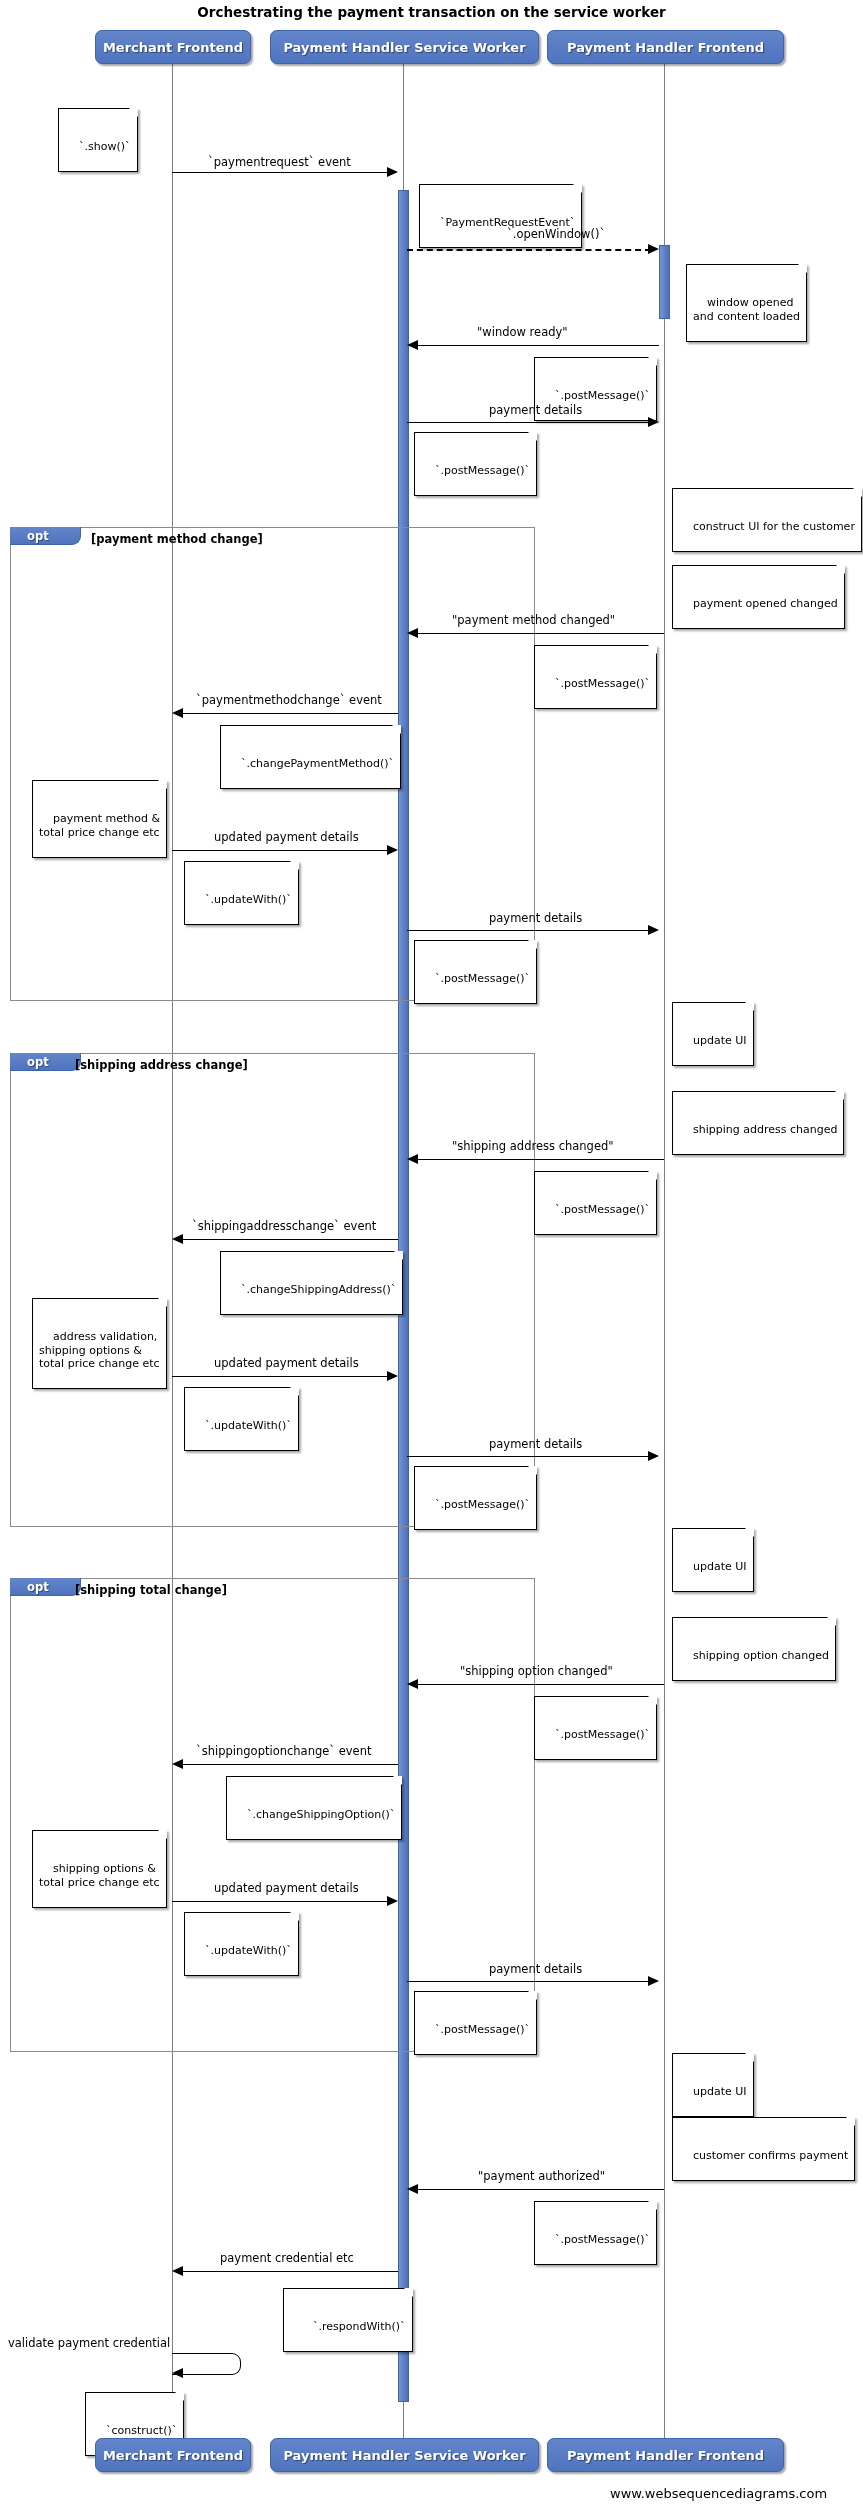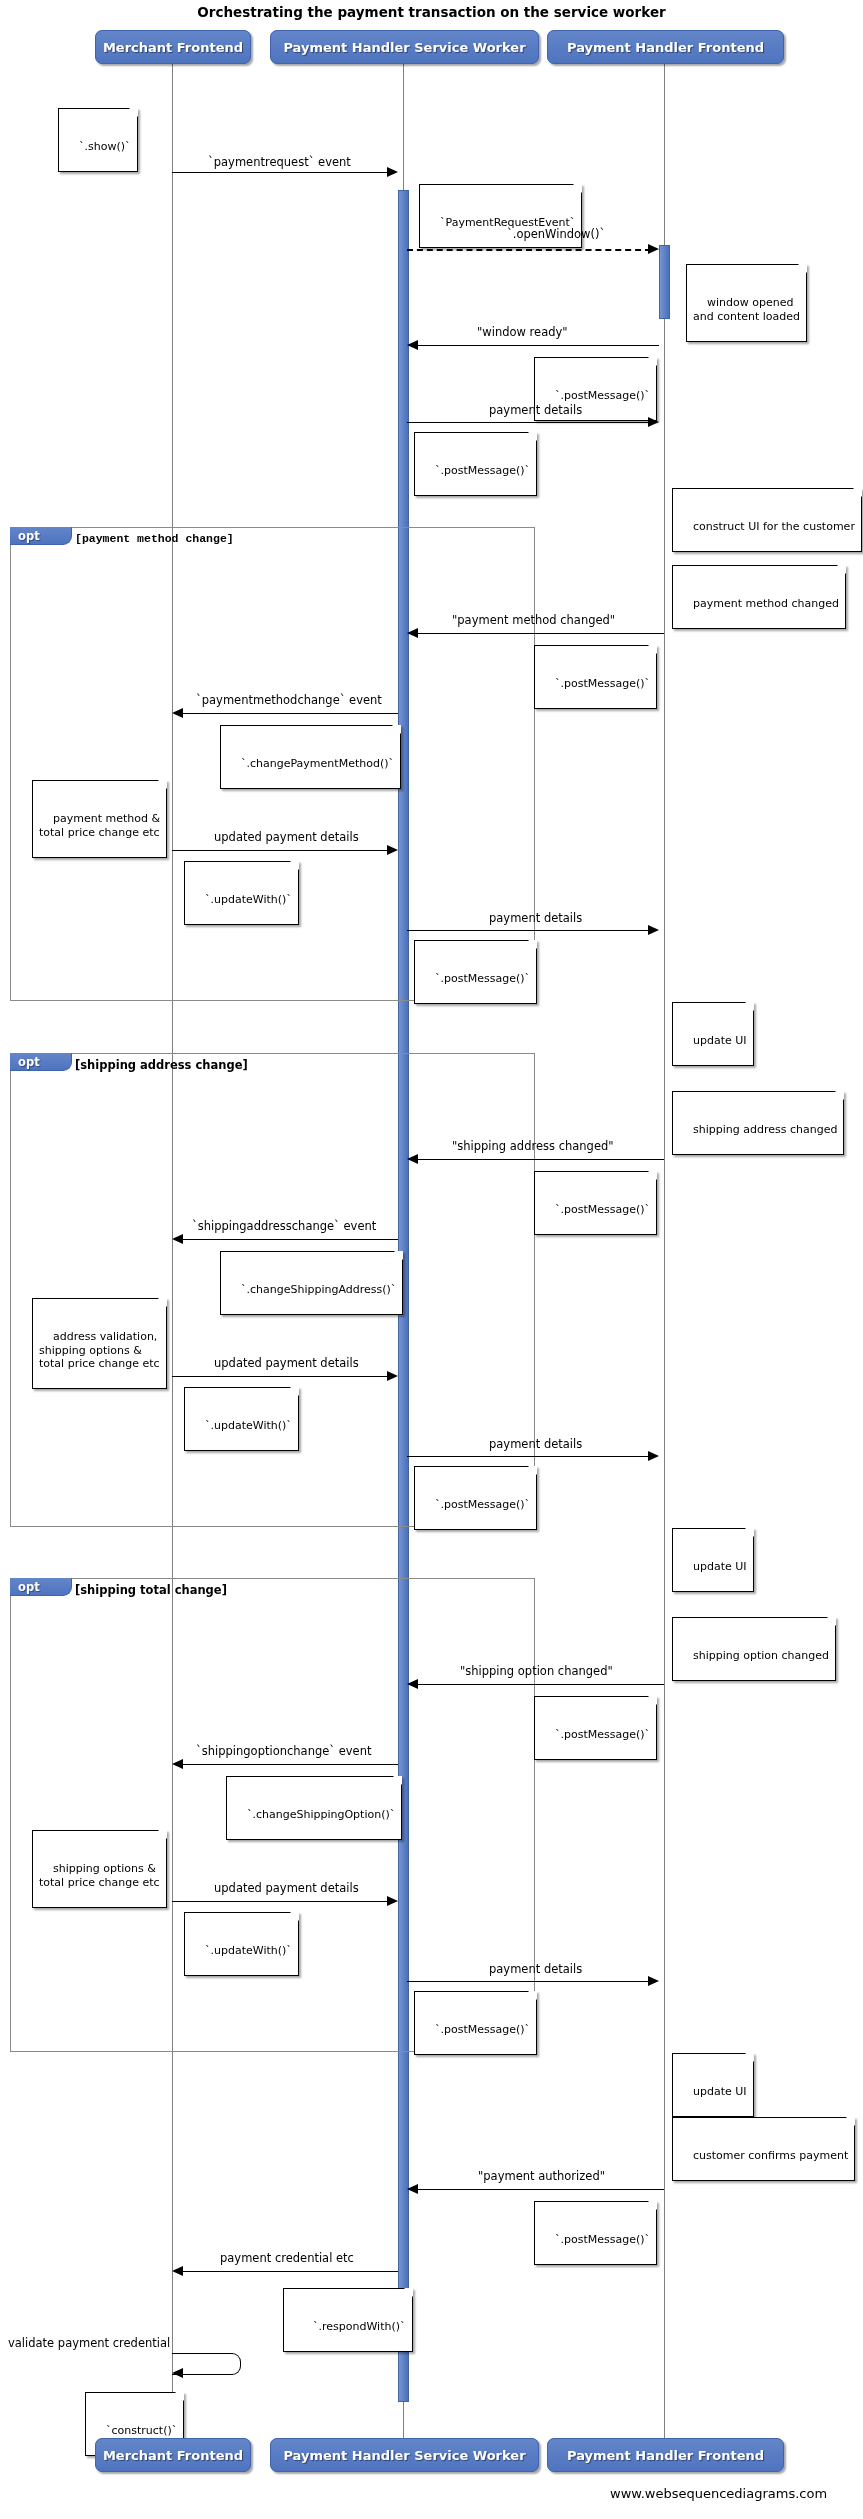--- a/index.html
+++ b/index.html
@@ -50,21 +50,21 @@
   .note .foldtri{position:absolute;right:-1px;top:-1px;width:0;height:0;
         border-left:9px solid transparent;border-top:9px solid #fff;}
 
   
   .frag{position:absolute;border:1.5px solid #8a8a8a;background:none;}
   .fragtab{position:absolute;height:17px;background:#5b7fc7;
            background-image:linear-gradient(#6385c9,#4f74bf);
            border:1px solid #3f63ad;border-top:none;border-left:none;
            border-bottom-right-radius:9px;
            color:#fff;font-size:11.5px;font-weight:bold;
-           display:flex;align-items:center;padding:0 9px 0 8px;
+           display:flex;align-items:center;padding:0 9px 0 17px;
            text-shadow:1px 1px 1px rgba(0,0,0,.4);}
   .fraglabel{position:absolute;font-size:11.5px;font-weight:bold;color:#000;white-space:nowrap;}
 
   
   .footer{position:absolute;font-size:13px;color:#000;white-space:nowrap;}
 </style>
 </head>
 <body>
 
 <div id="page">
@@ -85,21 +85,21 @@
     <span>Payment Handler Frontend</span>
   </div>
 
   <div class="activation" style="left:398px;top:190px;height:2210px;"></div>
   <div class="activation" style="left:659px;top:245px;height:72px;"></div>
 
   <div class="frag" style="left:10px;top:527px;width:523px;height:472px;"></div>
   <div class="fragtab" style="left:10px;top:527px;width:44px;">
     <span>opt</span>
   </div>
-  <div class="fraglabel" style="left:75px;top:532px;font-family:Liberation Mono, monospace;">[payment method change]</div>
+  <div class="fraglabel" style="left:91px;top:532px;">[payment method change]</div>
 
   <div class="frag" style="left:10px;top:1053px;width:523px;height:472px;"></div>
   <div class="fragtab" style="left:10px;top:1053px;width:44px;">
     <span>opt</span>
   </div>
   <div class="fraglabel" style="left:75px;top:1058px;">[shipping address change]</div>
 
   <div class="frag" style="left:10px;top:1578px;width:523px;height:472px;"></div>
   <div class="fragtab" style="left:10px;top:1578px;width:44px;">
     <span>opt</span>
@@ -148,21 +148,21 @@
     <span>`.postMessage()`</span>
   </div>
 
   <div class="note" style="left:672px;top:488px;">
     <div class="foldtri"></div>
     <span>construct UI for the customer</span>
   </div>
 
   <div class="note" style="left:672px;top:565px;">
     <div class="foldtri"></div>
-    <span>payment method changed</span>
+    <span>payment opened changed</span>
   </div>
 
   <div class="msglabel" style="left:452px;top:613px;">"payment method changed"</div>
   <div class="msg" style="left:412px;top:633px;width:252px;"></div>
   <div class="arrowhead left" style="left:407px;top:628px;"></div>
 
   <div class="note" style="left:534px;top:645px;">
     <div class="foldtri"></div>
     <span>`.postMessage()`</span>
   </div>

